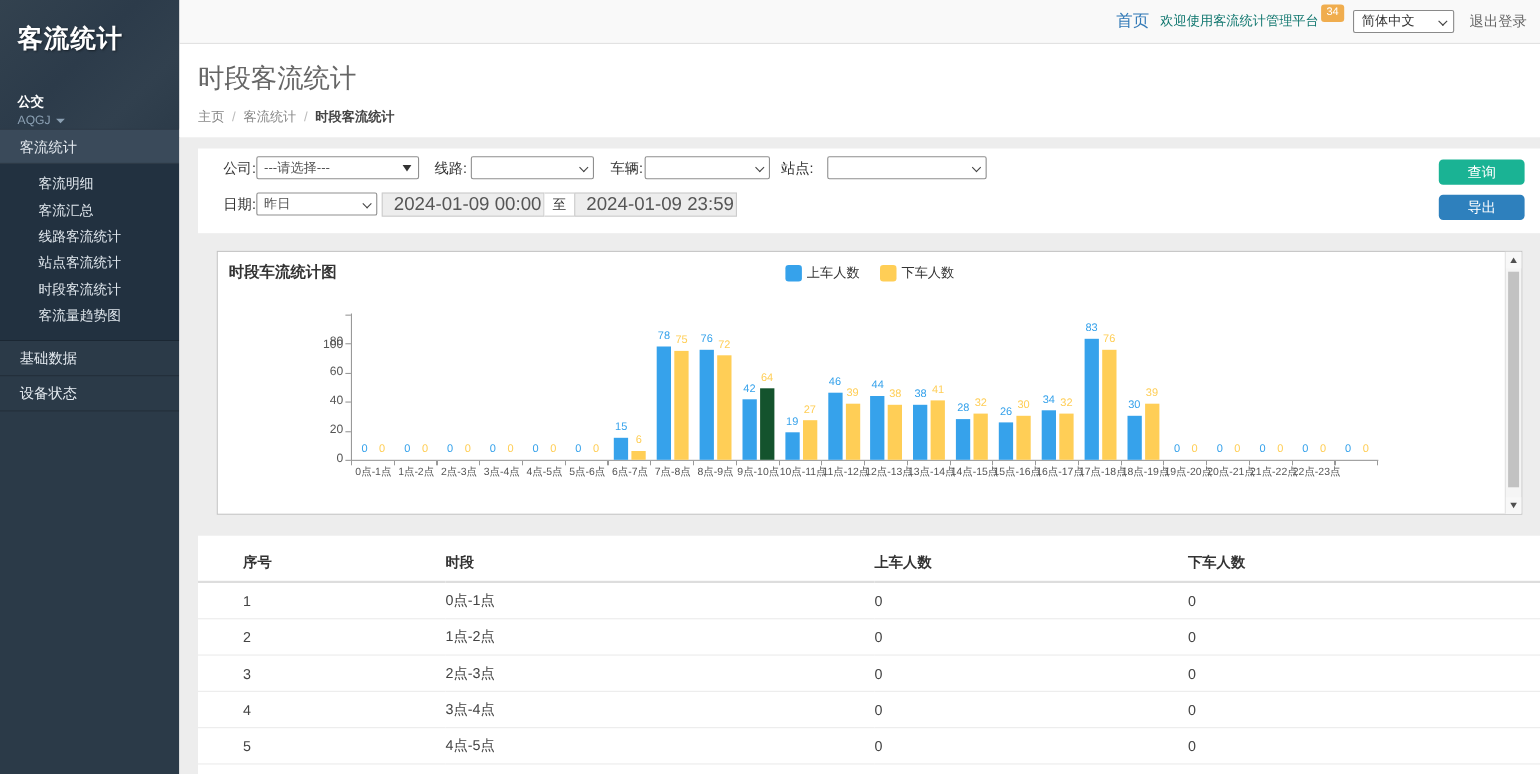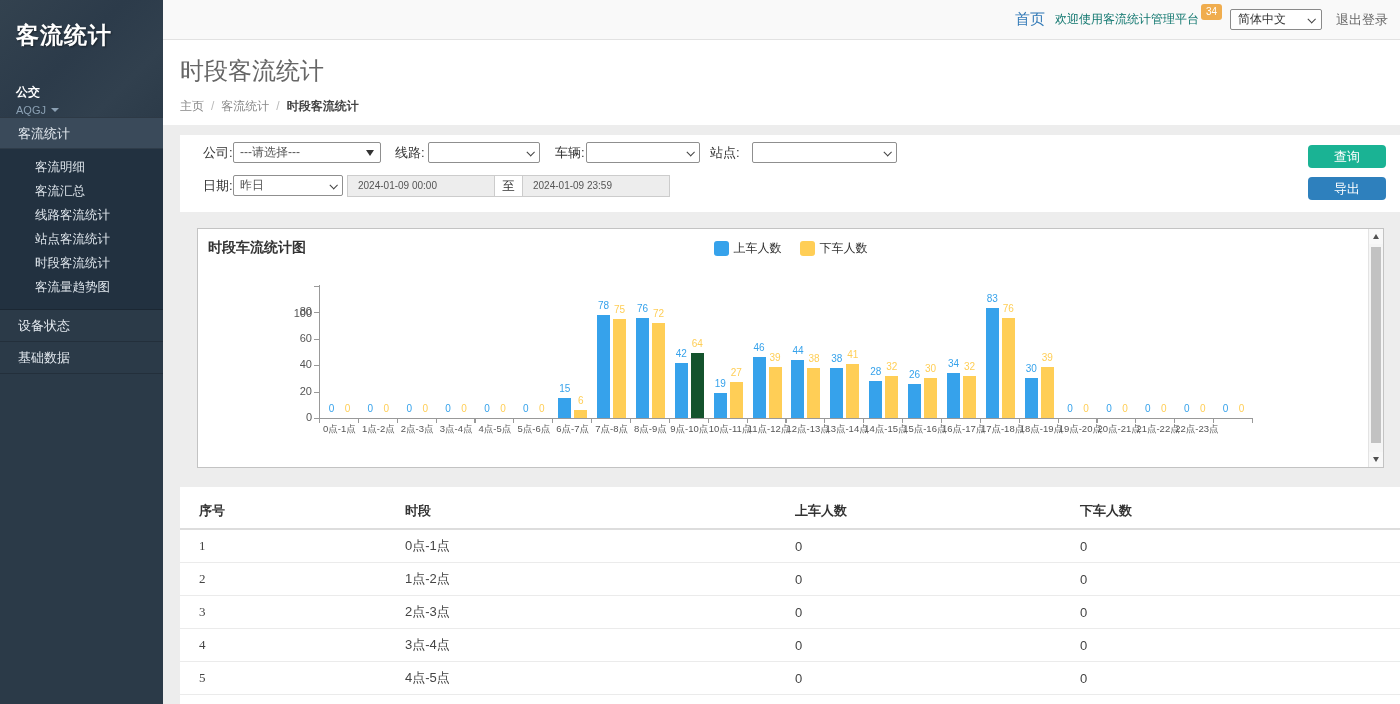--- a/index.html
+++ b/index.html
@@ -57,21 +57,21 @@
 
   
   .filter-panel { position:relative; background:#fff; height:77px; }
   .f-label { position:absolute; font-size:13px; color:#333; line-height:21px; }
   .fake-select {
     position:absolute; height:21px; border:1px solid #8f8f8f; border-radius:2px; background:#fff;
     display:flex; align-items:center; justify-content:space-between; padding:0 6px; font-size:12px; color:#555; cursor:pointer;
   }
   .fake-select .tri { width:0; height:0; border-left:4px solid transparent; border-right:4px solid transparent; border-top:6px solid #333; }
   .date-input {
-    position:absolute; height:22px; background:#ededed; border:1px solid #ccc; font-size:10px; color:#555;
+    position:absolute; height:22px; background:#ededed; border:1px solid #ccc; font-size:17px; color:#555;
     line-height:20px; padding-left:10px; cursor:default;
   }
   .to-box { position:absolute; width:27px; height:22px; background:#fff; border:1px solid #ccc; border-left:none; border-right:none; text-align:center; line-height:20px; font-size:12.5px; color:#333; }
   .btn { position:absolute; width:78px; height:23px; border:none; border-radius:4px; color:#fff; font-size:13px; cursor:pointer; font-family:"Liberation Sans",sans-serif; }
 
   
   .chart-wrap { position:relative; margin:16px 16px 0 17px; height:240px; background:#fff; border:1px solid #c3c3c3; }
   .chart-title { position:absolute; left:10px; top:10px; font-size:14px; font-weight:bold; color:#333; }
   .chart-legend { position:absolute; top:11px; left:50%; transform:translateX(-50%); display:flex; align-items:center; gap:18px; }
   .legend-item { display:flex; align-items:center; cursor:pointer; }
@@ -96,21 +96,21 @@
   .vs-arrow.down { bottom:0; }
   .tri-up { width:0; height:0; border-left:3.5px solid transparent; border-right:3.5px solid transparent; border-bottom:5px solid #505050; }
   .tri-dn { width:0; height:0; border-left:3.5px solid transparent; border-right:3.5px solid transparent; border-top:5px solid #505050; }
   .vs-thumb { position:absolute; left:2px; right:2px; top:18px; bottom:24px; background:#c2c2c2; cursor:grab; }
 
   
   .table-panel { margin-top:19px; background:#fff; padding-top:9px; min-height:230px; }
   table { width:100%; border-collapse:collapse; font-size:13px; }
   th { text-align:left; font-weight:bold; color:#333; padding:6px 0 8px 0; border-bottom:2px solid #ddd; }
   td { padding:7px 0; border-bottom:1px solid #ebebeb; color:#444; }
-  th:nth-child(1), td:nth-child(1) { padding-left:19px; width:225px;font-family:Liberation Serif, serif; }
+  th:nth-child(1), td:nth-child(1) { padding-left:41px; width:225px; }
   th:nth-child(2), td:nth-child(2) { width:390px; }
   th:nth-child(3), td:nth-child(3) { width:285px; }
 </style>
 </head>
 <body>
 
 <div class="app">
 
   <aside class="sidebar">
     <div class="logo-area">
@@ -124,22 +124,22 @@
     <nav id="menu">
         <div class="menu-section expanded">客流统计</div>
         <div class="submenu">
           <div class="submenu-item">客流明细</div>
           <div class="submenu-item">客流汇总</div>
           <div class="submenu-item">线路客流统计</div>
           <div class="submenu-item">站点客流统计</div>
           <div class="submenu-item">时段客流统计</div>
           <div class="submenu-item">客流量趋势图</div>
         </div>
+        <div class="menu-section">基础数据</div>
         <div class="menu-section">设备状态</div>
-        <div class="menu-section">基础数据</div>
       </nav>
   </aside>
 
   <div class="main">
 
     <header class="topbar">
       <a class="home-link">首页</a>
       <span class="welcome">欢迎使用客流统计管理平台</span>
       <span class="badge">34</span>
       <div class="lang-select">

